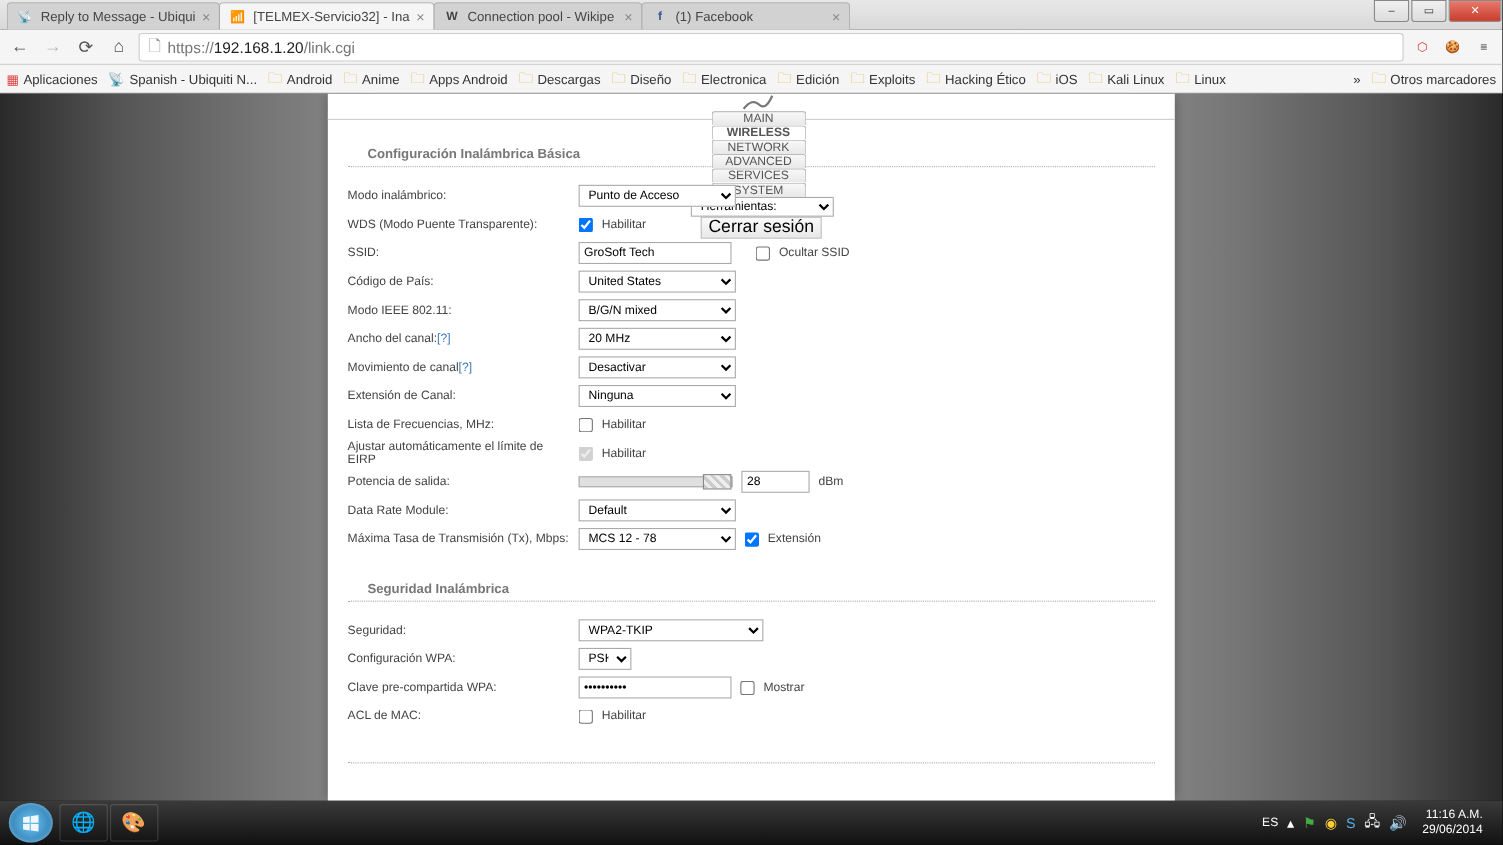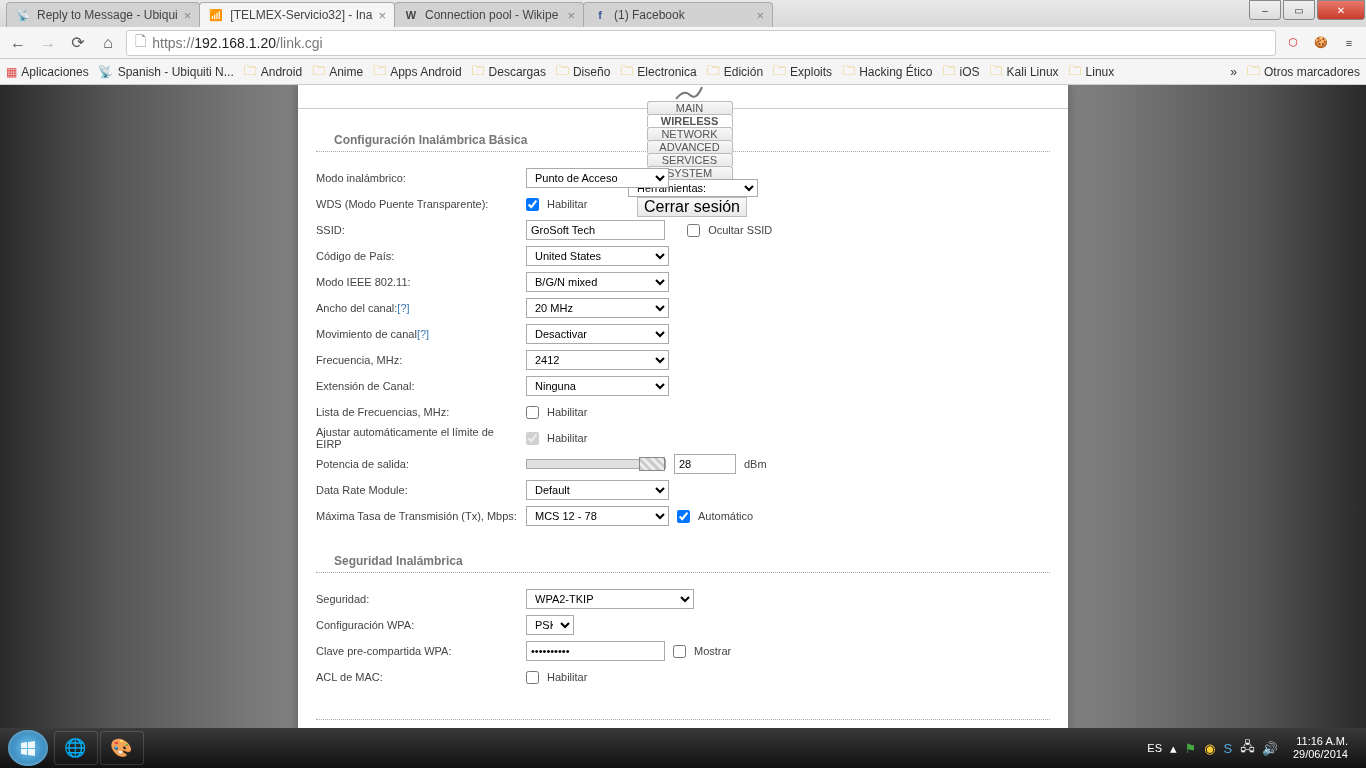--- a/index.html
+++ b/index.html
@@ -226,26 +226,20 @@
             <select><option>20 MHz</option></select>
           </div>
         </div>
       <div class="row">
           <div class="lbl"><span>Movimiento de canal</span><span class="help">[?]</span></div>
           <div class="ctrl">
             <select><option>Desactivar</option></select>
           </div>
         </div>
       <div class="row">
-          <div class="lbl">Frecuencia, MHz:</div>
-          <div class="ctrl">
-            <select><option>2412</option></select>
-          </div>
-        </div>
-      <div class="row">
           <div class="lbl">Extensión de Canal:</div>
           <div class="ctrl">
             <select><option>Ninguna</option></select>
           </div>
         </div>
       <div class="row">
           <div class="lbl">Lista de Frecuencias, MHz:</div>
           <div class="ctrl">
             <input type="checkbox" style="">
             <span>Habilitar</span>
@@ -272,21 +266,21 @@
           <div class="lbl">Data Rate Module:</div>
           <div class="ctrl">
             <select><option>Default</option></select>
           </div>
         </div>
       <div class="row">
           <div class="lbl">Máxima Tasa de Transmisión (Tx), Mbps:</div>
           <div class="ctrl">
             <select><option>MCS 12 - 78</option></select>
             <input type="checkbox" checked="" style="">
-            <span>Automático</span>
+            <span>Extensión</span>
           </div>
         </div>
     </div>
 
     <div class="section-title">Seguridad Inalámbrica</div>
     <div class="form">
       <div class="row">
           <div class="lbl">Seguridad:</div>
           <div class="ctrl">
             <select style="width:168px"><option>WPA2-TKIP</option></select>

